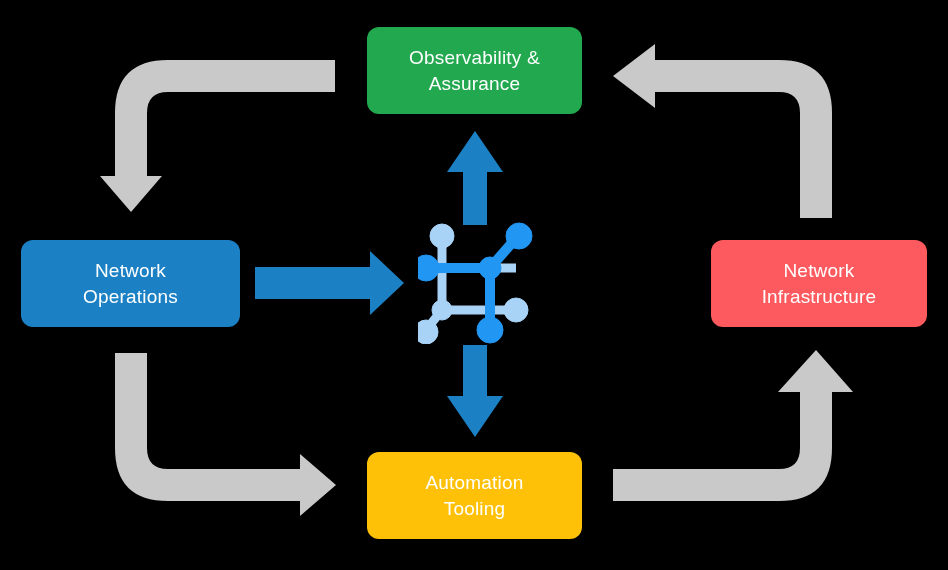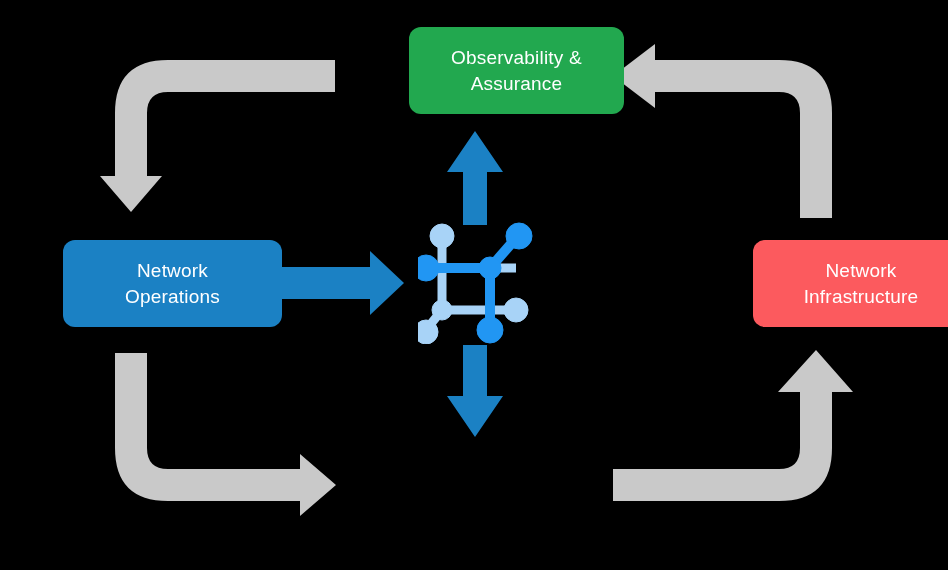--- a/index.html
+++ b/index.html
@@ -1,18 +1,18 @@
 <!DOCTYPE html>
 <html><head>
 <meta charset="utf-8">
 <style>
   html,body{margin:0;padding:0;background:#000;}
   body{width:948px;height:570px;overflow:hidden;font-family:"Liberation Sans",sans-serif;}
   #stage{position:relative;width:948px;height:570px;background:#000000;}
-  .box{position:absolute;border-radius:12px;display:flex;align-items:center;justify-content:center;text-align:center;color:#ffffff;font-size:19px;line-height:1.32;font-weight:400;letter-spacing:.2px;padding:4px 8px;box-sizing:border-box;margin-left:42px;}
+  .box{position:absolute;border-radius:12px;display:flex;align-items:center;justify-content:center;text-align:center;color:#ffffff;font-size:19px;line-height:1.32;font-weight:400;letter-spacing:.2px;padding:4px 8px;box-sizing:border-box;}
   .box span{display:block;white-space:pre-line;}
   #box-observability{left:367px;top:27px;width:215px;height:87px;}
   #box-operations{left:21px;top:240px;width:219px;height:87px;}
   #box-infrastructure{left:711px;top:240px;width:216px;height:87px;}
   #box-automation{left:367px;top:452px;width:215px;height:87px;}
   svg.layer{position:absolute;left:0;top:0;width:948px;height:570px;pointer-events:none;}
   .icon-wrap{position:absolute;left:418px;top:222px;width:122px;height:122px;}
 </style>
 </head>
 <body>
@@ -71,14 +71,18 @@
 Assurance</span>
   </div>
   <div class="box" id="box-operations" style="background: rgb(27, 129, 196);">
     <span>Network
 Operations</span>
   </div>
   <div class="box" id="box-infrastructure" style="background: rgb(252, 90, 94);">
     <span>Network
 Infrastructure</span>
   </div>
+  <div class="box" id="box-automation" style="background: rgb(255, 193, 7);">
+    <span>Automation
+Tooling</span>
+  </div>
 
 </div>
 
 </body></html>

